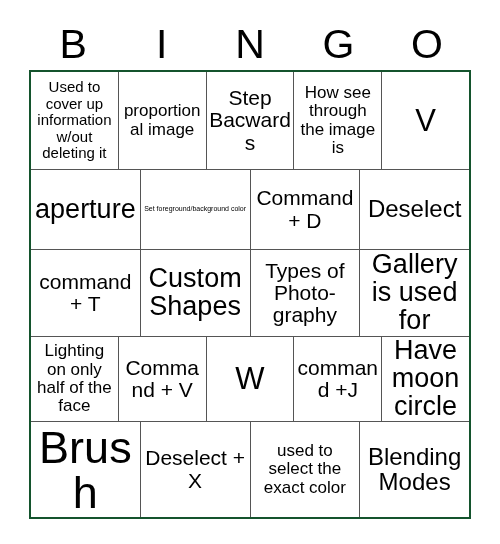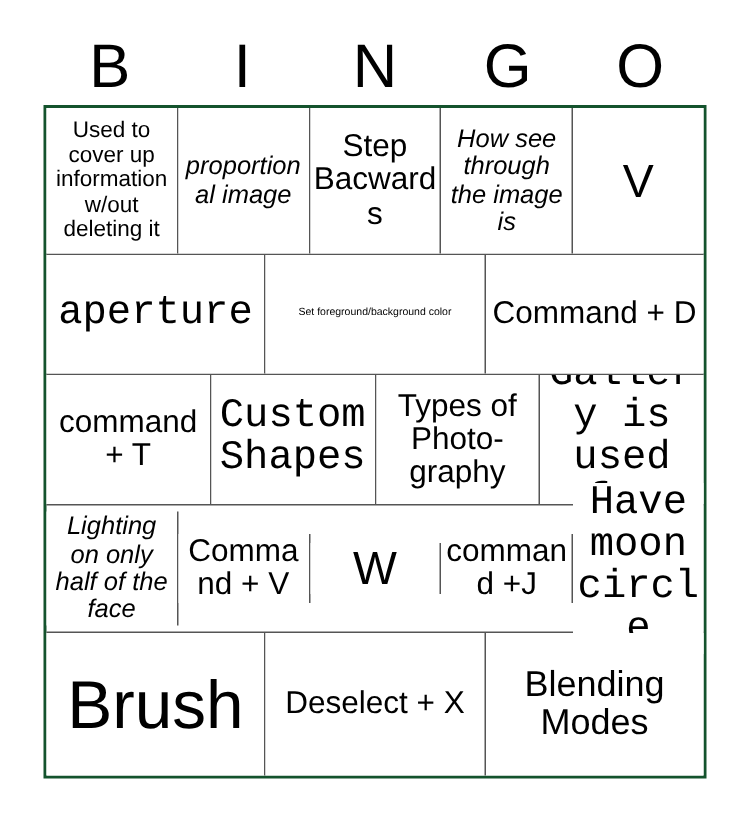--- a/index.html
+++ b/index.html
@@ -67,21 +67,21 @@
     box-sizing: border-box;
     border-bottom: 1px solid #555555;
   }
   .bingo-row:last-child {
     border-bottom: none;
   }
   
   .row-h1 { height: 98px; }
   .row-h2 { height: 80px; }
   .row-h3 { height: 87px; }
-  .row-h4 { height: 85px; align-items: center; }
+  .row-h4 { height: 85px; }
   .row-h5 { height: 95px; }
 
   .bingo-cell {
     flex: 1 1 0;
     box-sizing: border-box;
     border-right: 1px solid #555555;
     display: flex;
     align-items: center;
     justify-content: center;
     text-align: center;
@@ -98,24 +98,24 @@
     line-height: 1.03;
     color: #000000;
     word-wrap: break-word;
     overflow-wrap: break-word;
     hyphens: none;
   }
 
   
   .fs-xxs  { font-size: 7px;  line-height: 1.25; }
   .fs-sm   { font-size: 15px; line-height: 1.10; }
-  .fs-md   { font-size: 17px; line-height: 1.08; font-style: italic; }
+  .fs-md   { font-size: 17px; line-height: 1.08; }
   .fs-xl   { font-size: 21px; line-height: 1.05; }
   .fs-xxl  { font-size: 24px; line-height: 1.04; }
-  .fs-h1   { font-size: 27px; line-height: 1.03; font-family: Liberation Mono, monospace; }
+  .fs-h1   { font-size: 27px; line-height: 1.03; }
   .fs-h2   { font-size: 31px; line-height: 1.02; }
   .fs-mega { font-size: 45px; line-height: 1.0;  }
 </style>
 </head>
 <body>
 
 <div id="card-root">
 
   <div id="bingo-header">
     <div class="header-letter">B</div>
@@ -148,20 +148,23 @@
     <div class="bingo-row row-h2">
       <div class="bingo-cell">
           <span class="cell-text fs-h1">aperture</span>
         </div>
       <div class="bingo-cell">
           <span class="cell-text fs-xxs">Set foreground/background color</span>
         </div>
       <div class="bingo-cell">
           <span class="cell-text fs-xl">Command + D</span>
         </div>
+      <div class="bingo-cell">
+          <span class="cell-text fs-xxl">Deselect</span>
+        </div>
     </div>
 
     <div class="bingo-row row-h3">
       <div class="bingo-cell">
           <span class="cell-text fs-xl">command + T</span>
         </div>
       <div class="bingo-cell">
           <span class="cell-text fs-h1">Custom Shapes</span>
         </div>
       <div class="bingo-cell">
@@ -189,20 +192,23 @@
           <span class="cell-text fs-h1">Have moon circle</span>
         </div>
     </div>
 
     <div class="bingo-row row-h5">
       <div class="bingo-cell">
           <span class="cell-text fs-mega">Brush</span>
         </div>
       <div class="bingo-cell">
           <span class="cell-text fs-xl">Deselect + X</span>
+        </div>
+      <div class="bingo-cell">
+          <span class="cell-text fs-md">used to select the exact color</span>
         </div>
       <div class="bingo-cell">
           <span class="cell-text fs-xxl">Blending Modes</span>
         </div>
     </div>
 
   </div>
 </div>
 
 </body></html>

